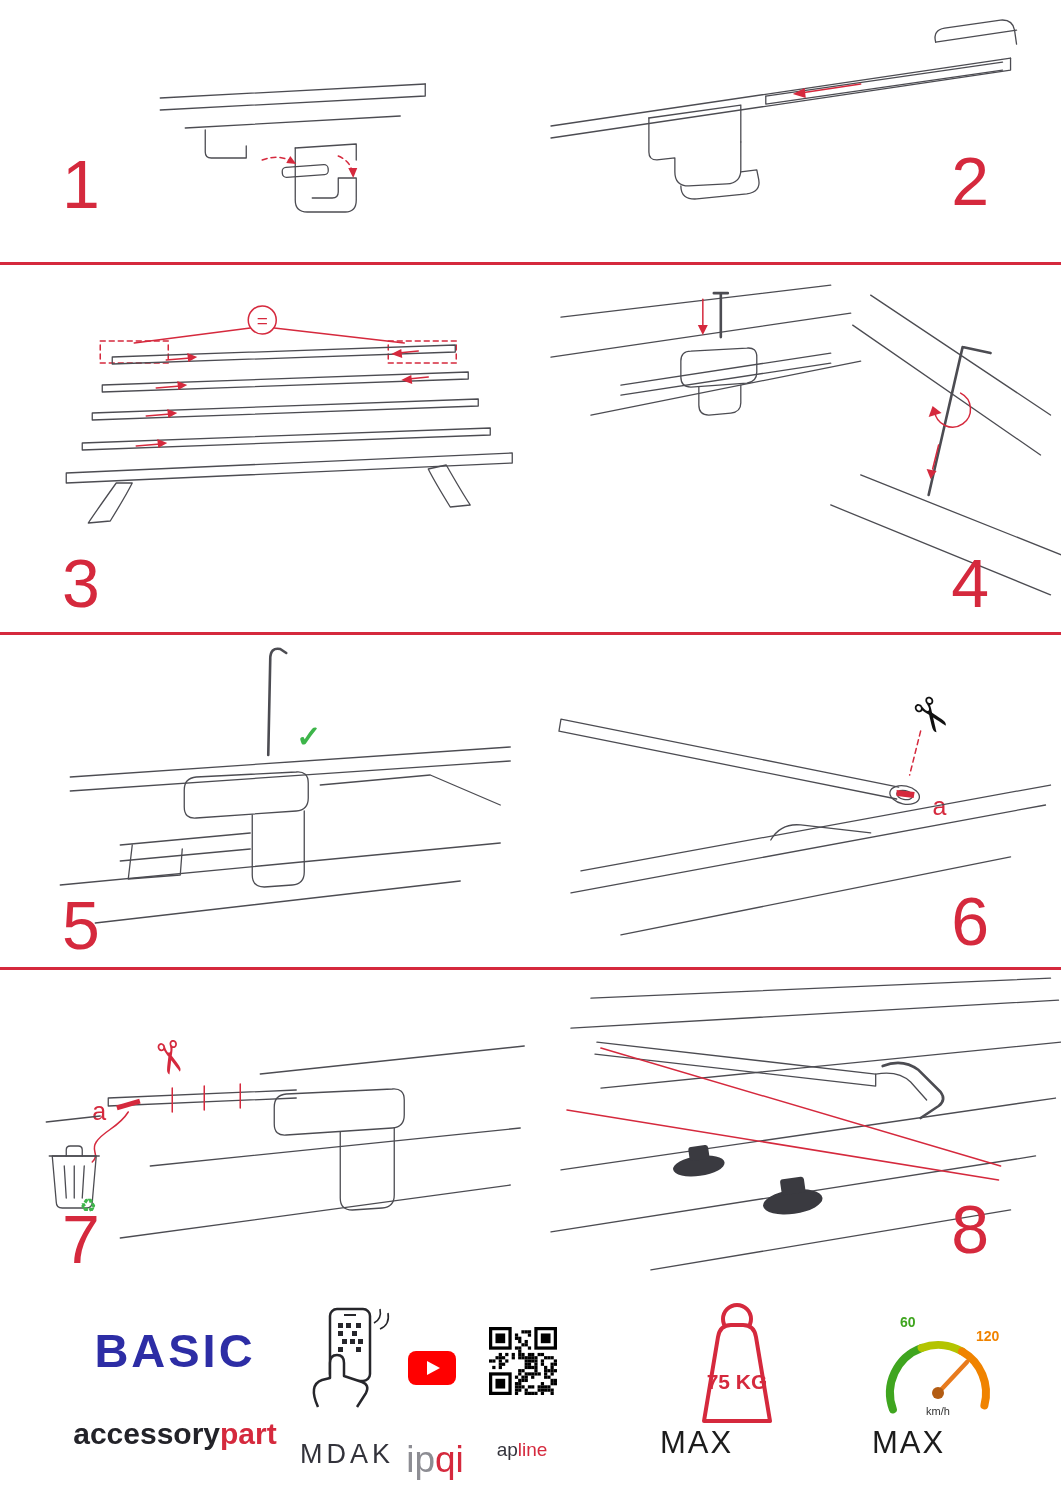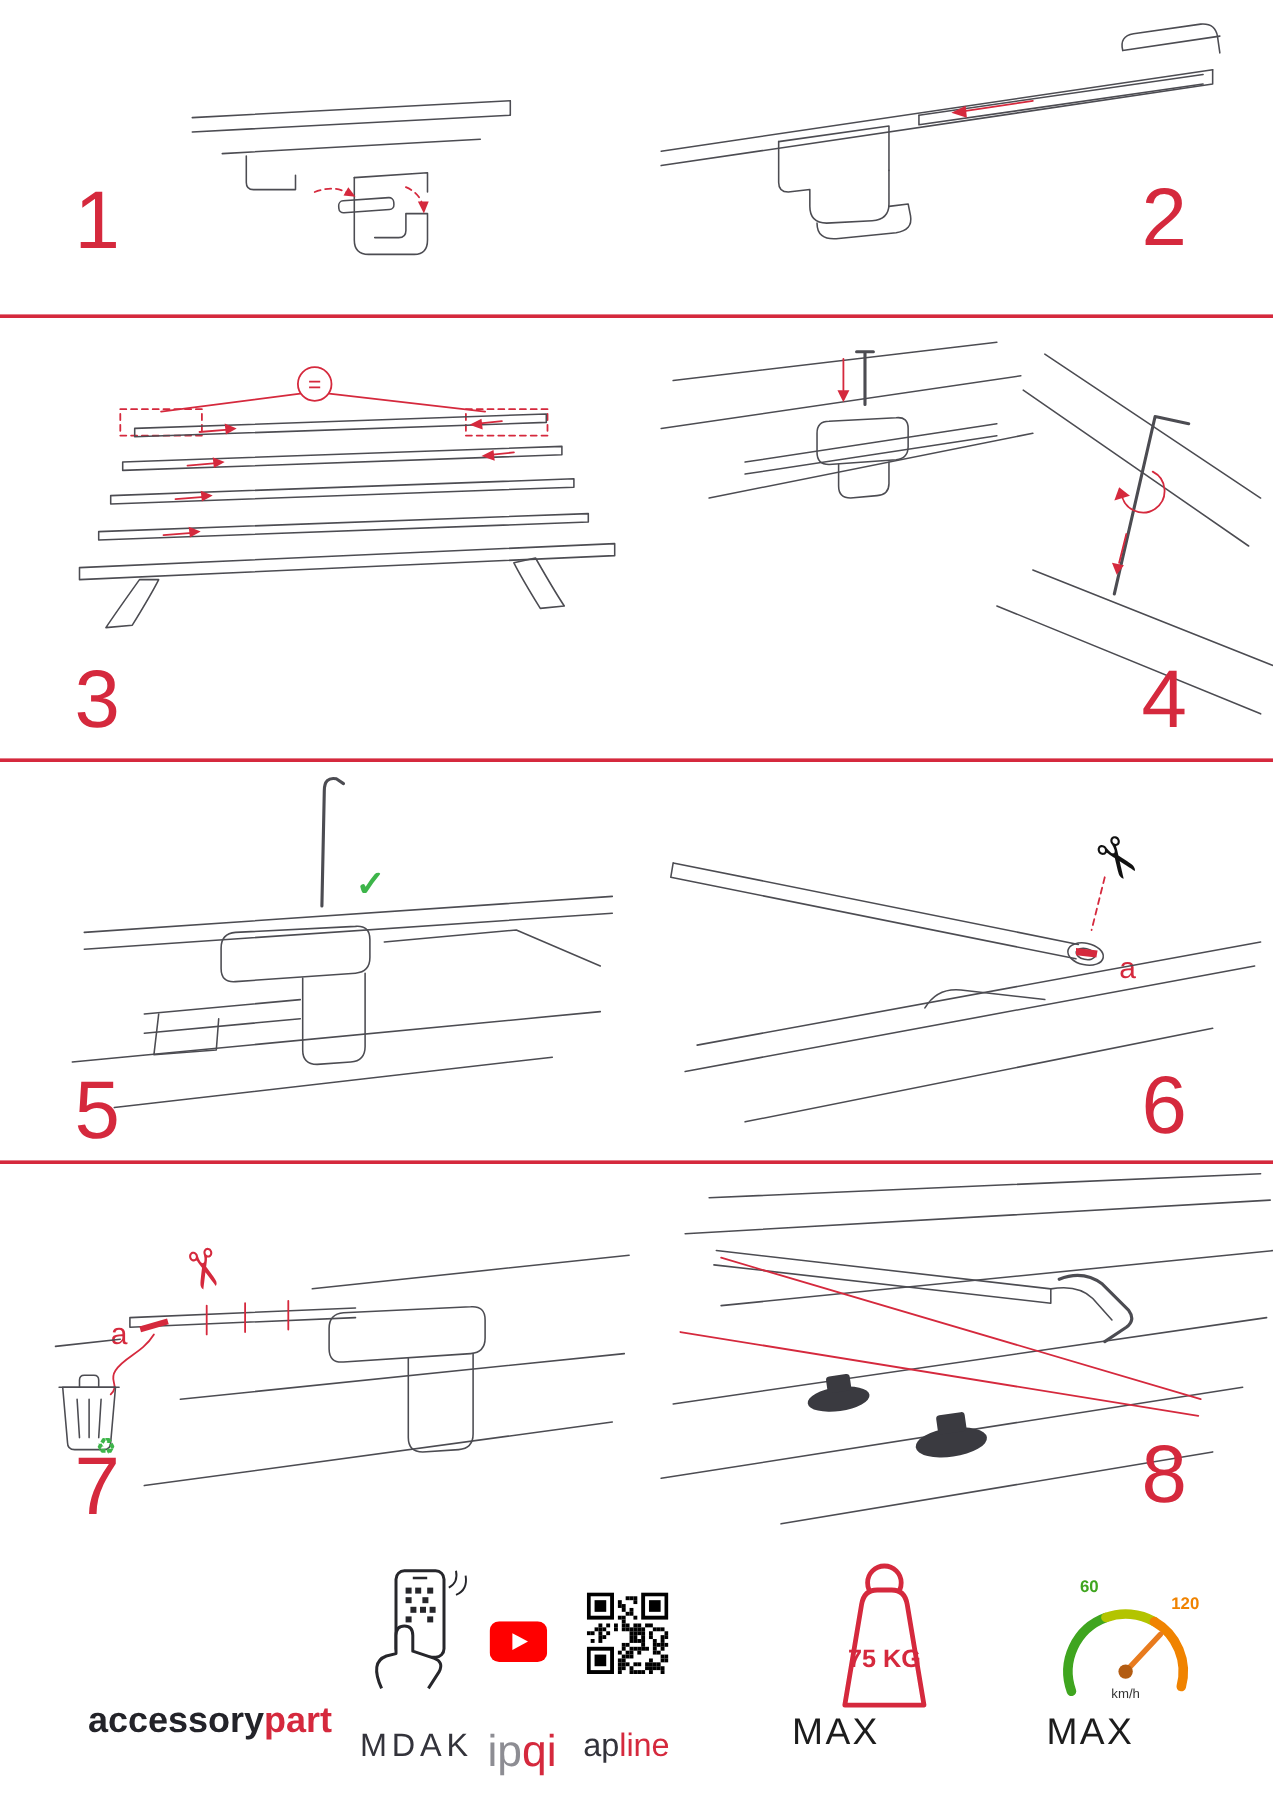--- a/index.html
+++ b/index.html
@@ -34,21 +34,21 @@
   .footer{position:relative;width:100%;height:215px;}
   .footer .abs{position:absolute;}
   .brand-title{
     left:72px;top:38px;width:206px;text-align:center;
     font-size:47px;font-weight:700;letter-spacing:3px;color:#2d2da5;
   }
   .brand-sub{left:52px;top:132px;width:246px;text-align:center;font-size:30px;font-weight:700;color:#232329;}
   .logo-label{top:154px;text-align:center;font-weight:400;color:#33333b;}
   .mdak{left:292px;width:110px;font-size:27px;letter-spacing:4px;}
   .ipqi{left:400px;width:70px;font-size:37px;}
-  .apline{left:462px;width:120px;font-size:27px;}
+  .apline{left:462px;width:120px;font-size:19px;}
   .gray{color:#8d8d93;}
   .redtxt{color:var(--red);margin-top:31px;}
   .max-label{top:140px;font-size:31px;letter-spacing:2px;color:#1c1c1c;}
   .wmax{left:660px;width:154px;}
   .smax{left:872px;width:132px;}
 </style>
 </head>
 <body>
 
 <div>
@@ -229,20 +229,21 @@
           <ellipse cx="262" cy="232" rx="30" ry="12" transform="rotate(-8 262 232)"></ellipse>
           <rect x="250" y="208" width="24" height="16" rx="3" transform="rotate(-8 262 216)"></rect>
         </g>
       </svg>
       <div class="step-num" style="right:72px;bottom:22px;">8</div>
     </div>
   </div>
 
   <div class="footer">
 
+    <div class="abs brand-title">BASIC</div>
     <div class="abs brand-sub"><span>accessory</span><span class="redtxt">part</span></div>
 
     <svg class="abs" style="left:300px;top:20px;" width="92" height="105" viewBox="0 0 92 105">
       <rect x="30" y="4" width="40" height="72" rx="7" fill="#fff" stroke="#26262b" stroke-width="2.5"></rect>
       <line x1="44" y1="10" x2="56" y2="10" stroke="#26262b" stroke-width="2"></line>
       <g fill="#26262b">
         <rect x="38" y="18" width="5" height="5"></rect>
           <rect x="46" y="18" width="5" height="5"></rect>
           <rect x="56" y="18" width="5" height="5"></rect>
         <rect x="38" y="26" width="5" height="5"></rect>

